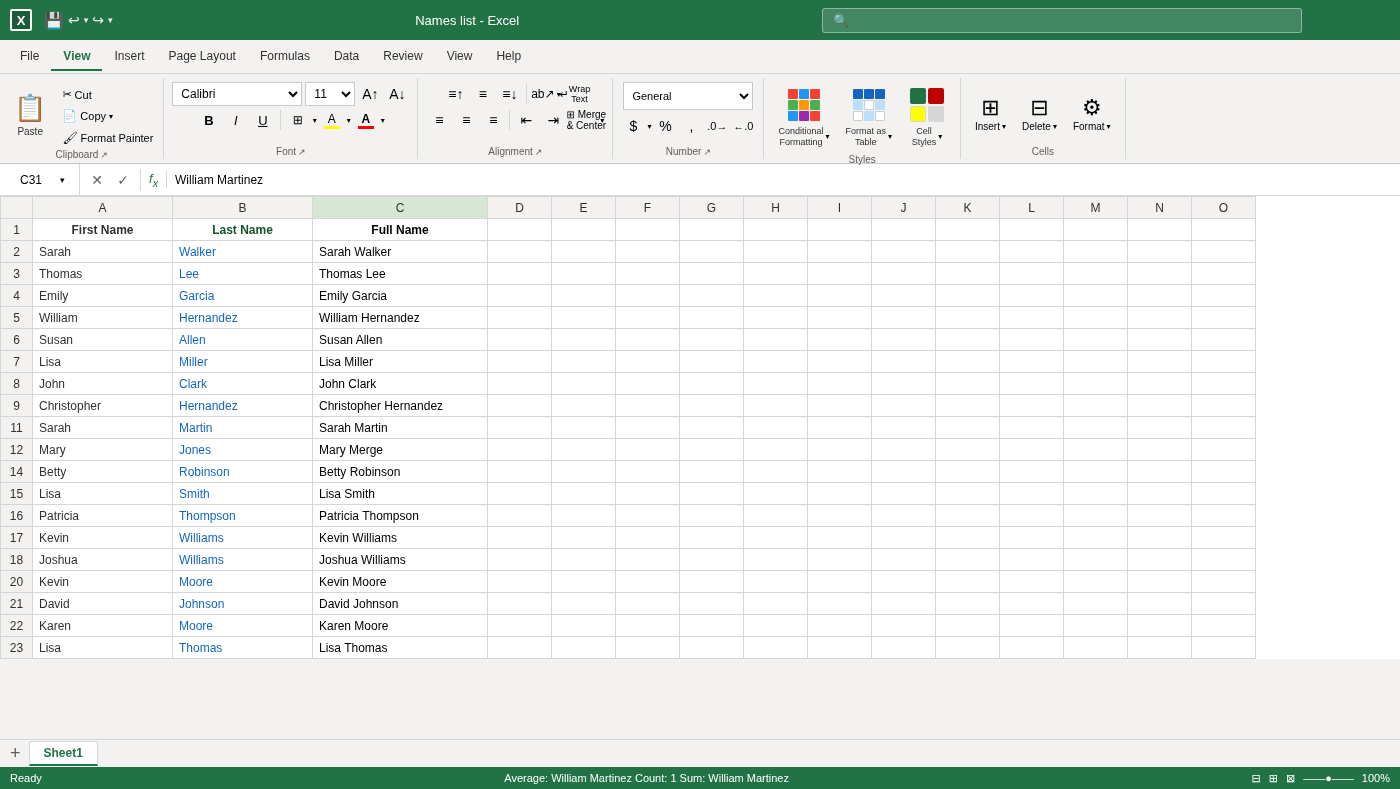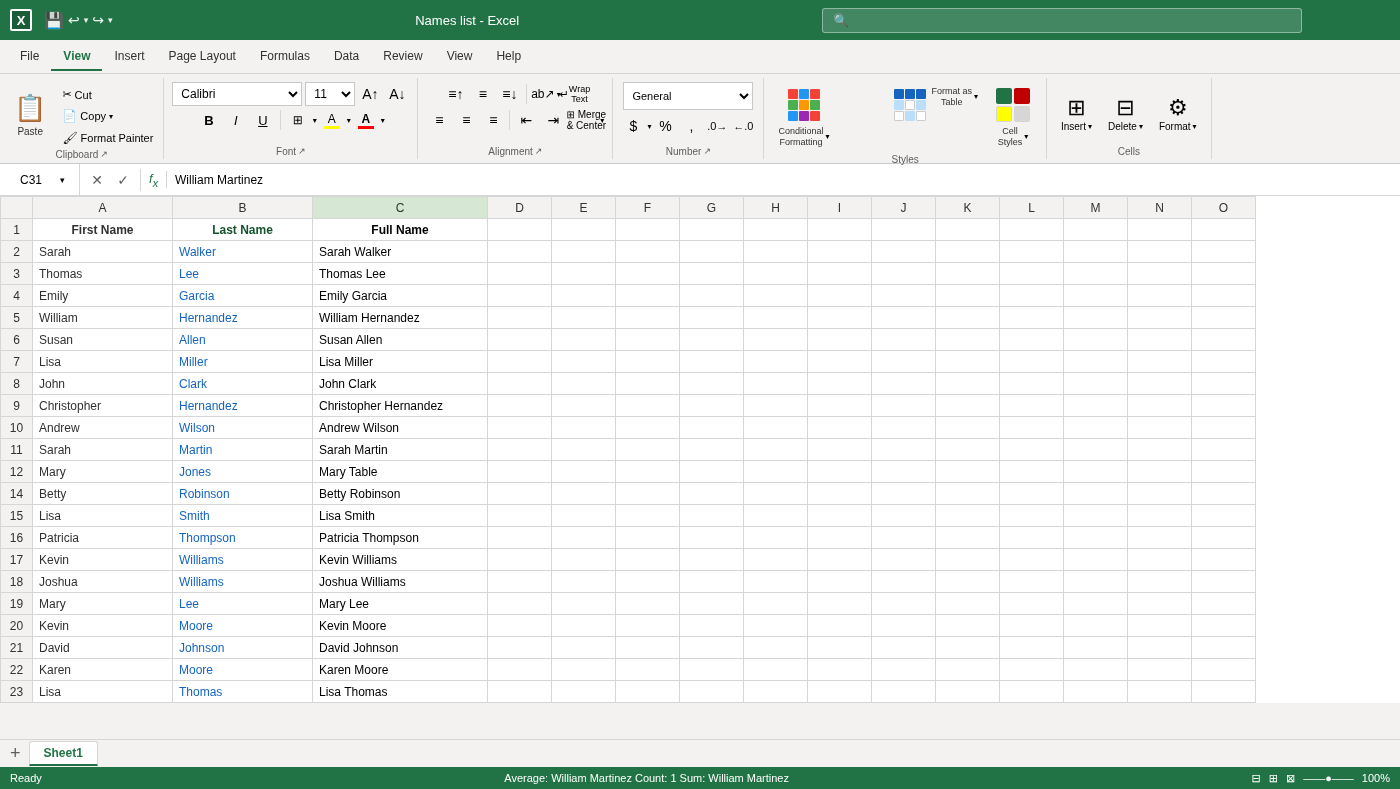--- a/index.html
+++ b/index.html
@@ -91,21 +91,21 @@
       flex: 1;
       gap: 2px;
       padding-top: 4px;
     }
     .ribbon-group-label {
       font-size: 10px;
       color: #605e5c;
       text-align: center;
       padding: 2px 0;
       display: flex;
-      align-items: flex-start;
+      align-items: flex-end;
       gap: 2px;
       cursor: pointer;
     }
     .ribbon-btn-small {
       display: flex;
       align-items: center;
       cursor: pointer;
       padding: 2px 4px;
       border-radius: 2px;
       gap: 3px;
@@ -452,21 +452,21 @@
             <div style="background:#9c27b0;border-radius:1px;"></div>
             <div style="background:#f44336;border-radius:1px;"></div>
           </div>
         </div>
         <div style="display:flex;align-items:center;gap:2px;">
           <span style="font-size:9px;color:#323130;text-align:center;line-height:1.2;">Conditional<br>Formatting</span>
           <span style="font-size:8px;">▾</span>
         </div>
       </div>
 
-      <div style="display:flex;align-items:flex-start;cursor:pointer;padding:4px 6px;border-radius:3px;gap:2px;margin-left:46px;">
+      <div style="display:flex;flex-direction:column;align-items:center;cursor:pointer;padding:4px 6px;border-radius:3px;gap:2px;">
         <div style="width:38px;height:38px;position:relative;display:flex;align-items:center;justify-content:center;">
           <div style="display:grid;grid-template-columns:repeat(3,10px);grid-template-rows:repeat(3,10px);gap:1px;">
             <div style="background:#1565c0;border-radius:1px;"></div>
             <div style="background:#1565c0;border-radius:1px;"></div>
             <div style="background:#1565c0;border-radius:1px;"></div>
             <div style="background:#bbdefb;border-radius:1px;"></div>
             <div style="background:white;border:1px solid #ccc;border-radius:1px;"></div>
             <div style="background:#bbdefb;border-radius:1px;"></div>
             <div style="background:white;border:1px solid #ccc;border-radius:1px;"></div>
             <div style="background:#bbdefb;border-radius:1px;"></div>
@@ -743,38 +743,20 @@
             <td class="cell col-h"></td>
             <td class="cell col-i"></td>
             <td class="cell col-j"></td>
             <td class="cell col-k"></td>
             <td class="cell col-l"></td>
             <td class="cell col-m"></td>
             <td class="cell col-n"></td>
             <td class="cell col-o"></td>
           </tr>
           <tr>
-            <td class="row-header">10</td>
-            <td class="cell col-a">Andrew</td>
-            <td class="cell col-b blue-text">Wilson</td>
-            <td class="cell col-c">Andrew Wilson</td>
-            <td class="cell col-d"></td>
-            <td class="cell col-e"></td>
-            <td class="cell col-f"></td>
-            <td class="cell col-g"></td>
-            <td class="cell col-h"></td>
-            <td class="cell col-i"></td>
-            <td class="cell col-j"></td>
-            <td class="cell col-k"></td>
-            <td class="cell col-l"></td>
-            <td class="cell col-m"></td>
-            <td class="cell col-n"></td>
-            <td class="cell col-o"></td>
-          </tr>
-          <tr>
             <td class="row-header">11</td>
             <td class="cell col-a">Sarah</td>
             <td class="cell col-b blue-text">Martin</td>
             <td class="cell col-c">Sarah Martin</td>
             <td class="cell col-d"></td>
             <td class="cell col-e"></td>
             <td class="cell col-f"></td>
             <td class="cell col-g"></td>
             <td class="cell col-h"></td>
             <td class="cell col-i"></td>
@@ -782,21 +764,21 @@
             <td class="cell col-k"></td>
             <td class="cell col-l"></td>
             <td class="cell col-m"></td>
             <td class="cell col-n"></td>
             <td class="cell col-o"></td>
           </tr>
           <tr>
             <td class="row-header">12</td>
             <td class="cell col-a">Mary</td>
             <td class="cell col-b blue-text">Jones</td>
-            <td class="cell col-c">Mary Table</td>
+            <td class="cell col-c">Mary Merge</td>
             <td class="cell col-d"></td>
             <td class="cell col-e"></td>
             <td class="cell col-f"></td>
             <td class="cell col-g"></td>
             <td class="cell col-h"></td>
             <td class="cell col-i"></td>
             <td class="cell col-j"></td>
             <td class="cell col-k"></td>
             <td class="cell col-l"></td>
             <td class="cell col-m"></td>
@@ -873,38 +855,20 @@
             <td class="cell col-l"></td>
             <td class="cell col-m"></td>
             <td class="cell col-n"></td>
             <td class="cell col-o"></td>
           </tr>
           <tr>
             <td class="row-header">18</td>
             <td class="cell col-a">Joshua</td>
             <td class="cell col-b blue-text">Williams</td>
             <td class="cell col-c">Joshua Williams</td>
-            <td class="cell col-d"></td>
-            <td class="cell col-e"></td>
-            <td class="cell col-f"></td>
-            <td class="cell col-g"></td>
-            <td class="cell col-h"></td>
-            <td class="cell col-i"></td>
-            <td class="cell col-j"></td>
-            <td class="cell col-k"></td>
-            <td class="cell col-l"></td>
-            <td class="cell col-m"></td>
-            <td class="cell col-n"></td>
-            <td class="cell col-o"></td>
-          </tr>
-          <tr>
-            <td class="row-header">19</td>
-            <td class="cell col-a">Mary</td>
-            <td class="cell col-b blue-text">Lee</td>
-            <td class="cell col-c">Mary Lee</td>
             <td class="cell col-d"></td>
             <td class="cell col-e"></td>
             <td class="cell col-f"></td>
             <td class="cell col-g"></td>
             <td class="cell col-h"></td>
             <td class="cell col-i"></td>
             <td class="cell col-j"></td>
             <td class="cell col-k"></td>
             <td class="cell col-l"></td>
             <td class="cell col-m"></td>

